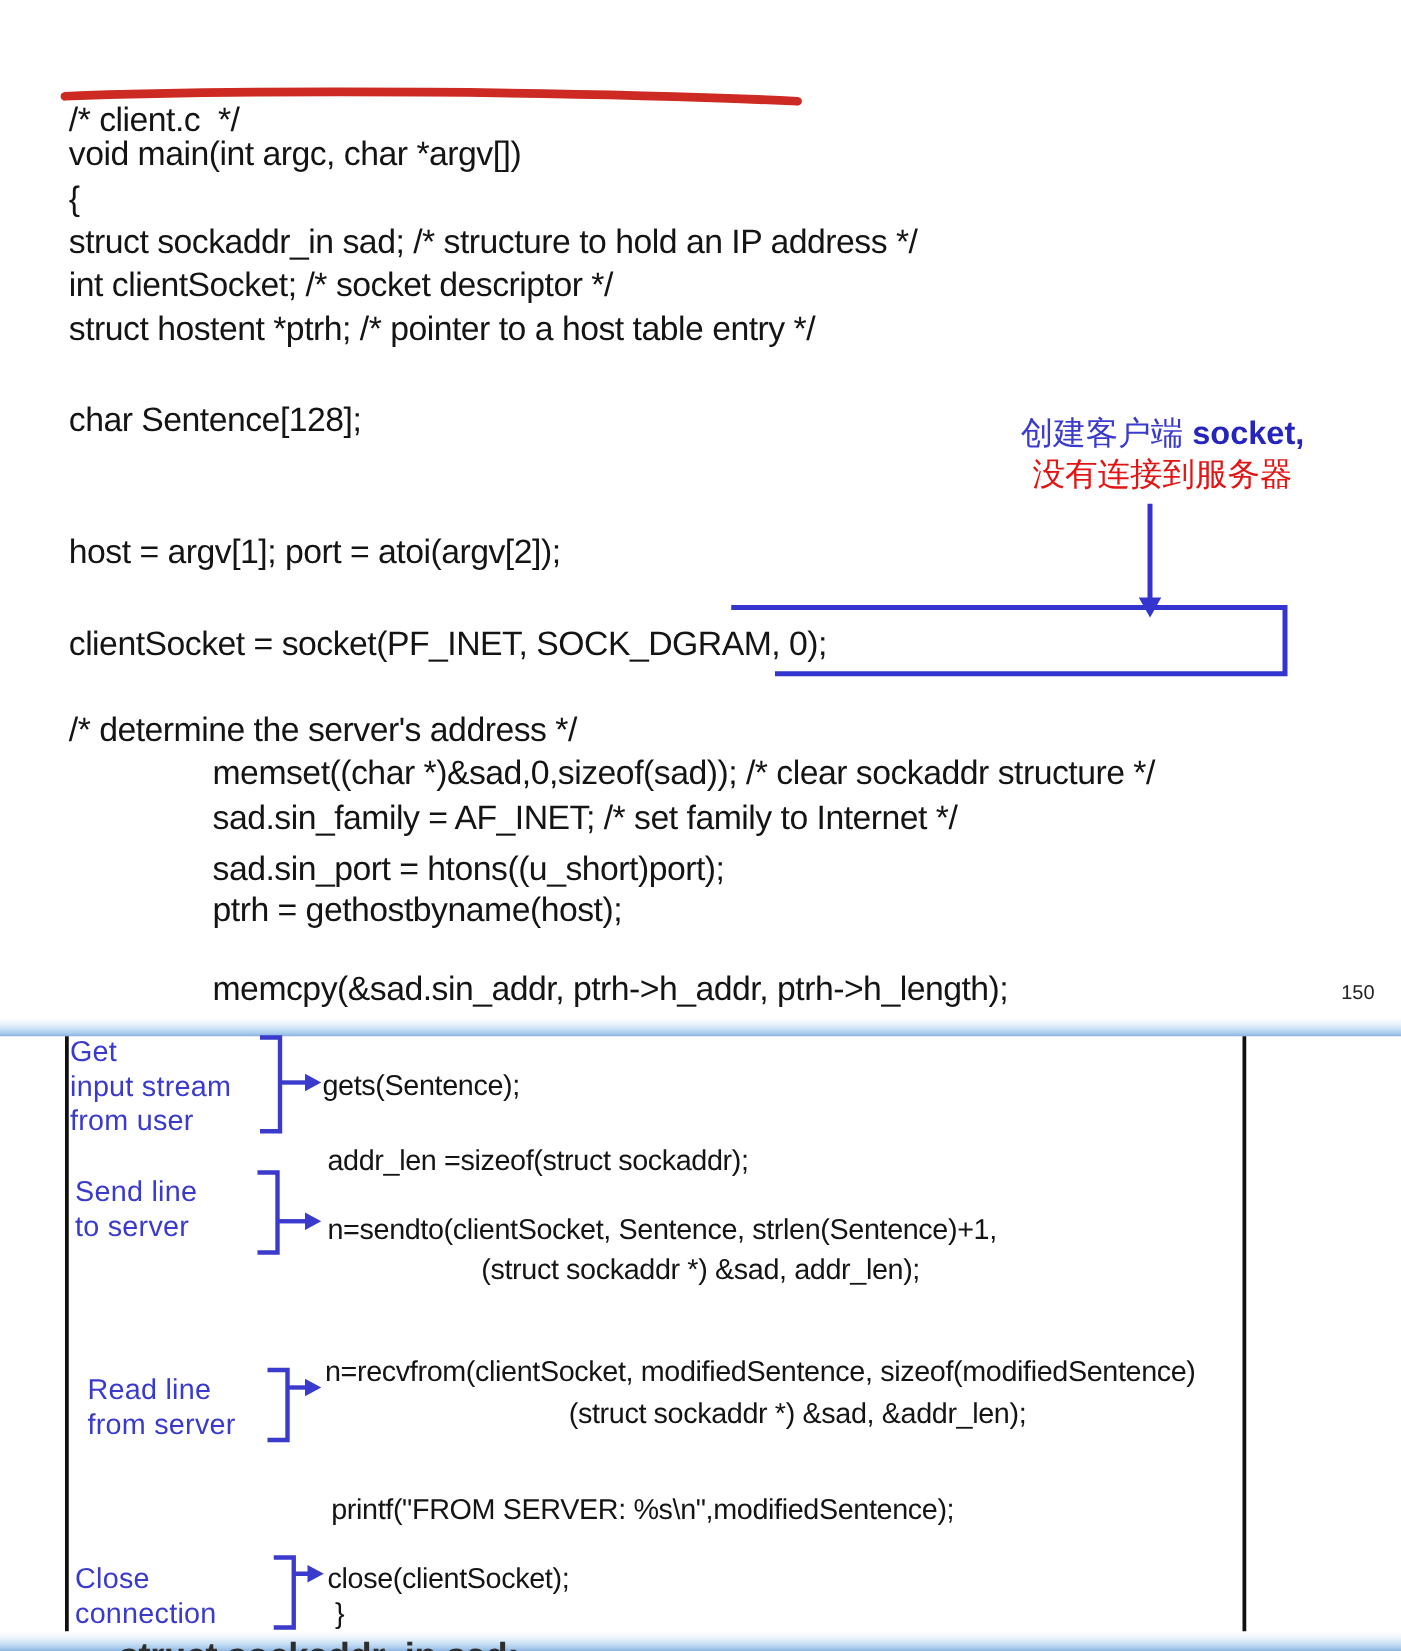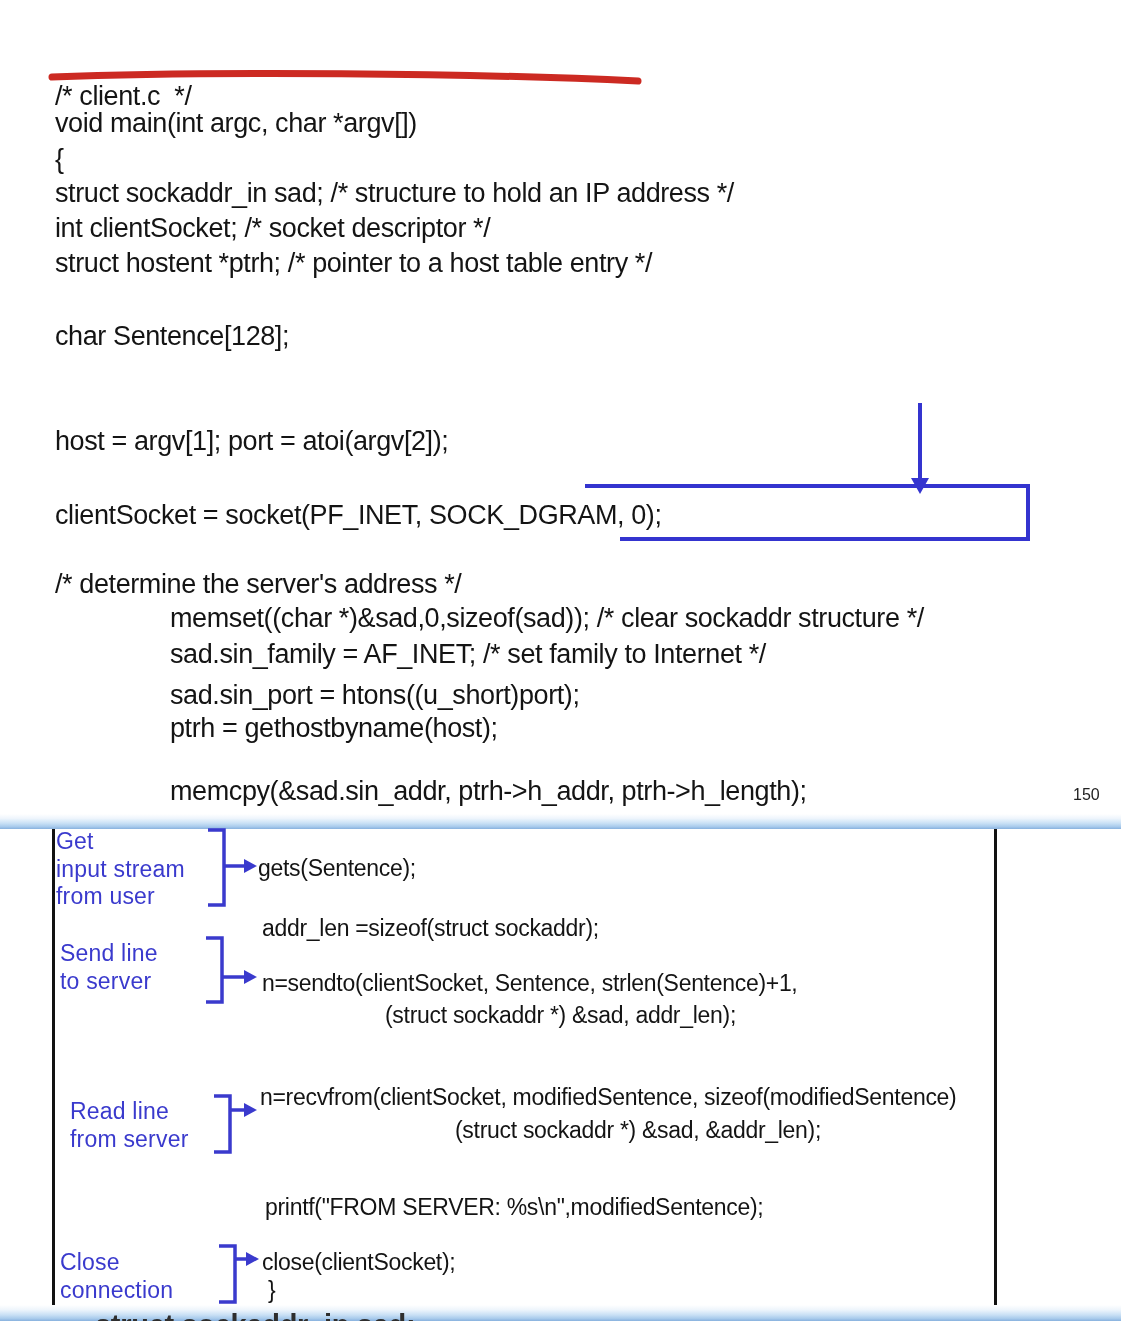--- a/index.html
+++ b/index.html
@@ -69,20 +69,24 @@
   <div class="codeline" style="top:322px">char Sentence[128];</div>
   <div class="codeline" style="top:427px">host = argv[1]; port = atoi(argv[2]);</div>
   <div class="codeline" style="top:501px">clientSocket = socket(PF_INET, SOCK_DGRAM, 0);</div>
   <div class="codeline" style="top:570px">/* determine the server's address */</div>
   <div class="codeline ind1" style="top:604px">memset((char *)&amp;sad,0,sizeof(sad)); /* clear sockaddr structure */</div>
   <div class="codeline ind1" style="top:640px">sad.sin_family = AF_INET; /* set family to Internet */</div>
   <div class="codeline ind1" style="top:681px">sad.sin_port = htons((u_short)port);</div>
   <div class="codeline ind1" style="top:714px">ptrh = gethostbyname(host);</div>
   <div class="codeline ind1" style="top:777px">memcpy(&amp;sad.sin_addr, ptrh-&gt;h_addr, ptrh-&gt;h_length);</div>
 
+  <div class="annot">
+    <span class="zh1">创建客户端 </span><span class="lat1">socket,</span>
+    <span class="zh2">没有连接到服务器</span>
+  </div>
 
   <div class="page-num">150</div>
 
   <div class="band band1"></div>
   <div class="band band2"></div>
 
   <div class="vline vline-left"></div>
   <div class="vline vline-right"></div>
 
   <div class="hand" style="left:56px;top:828px;width:152px">Get

